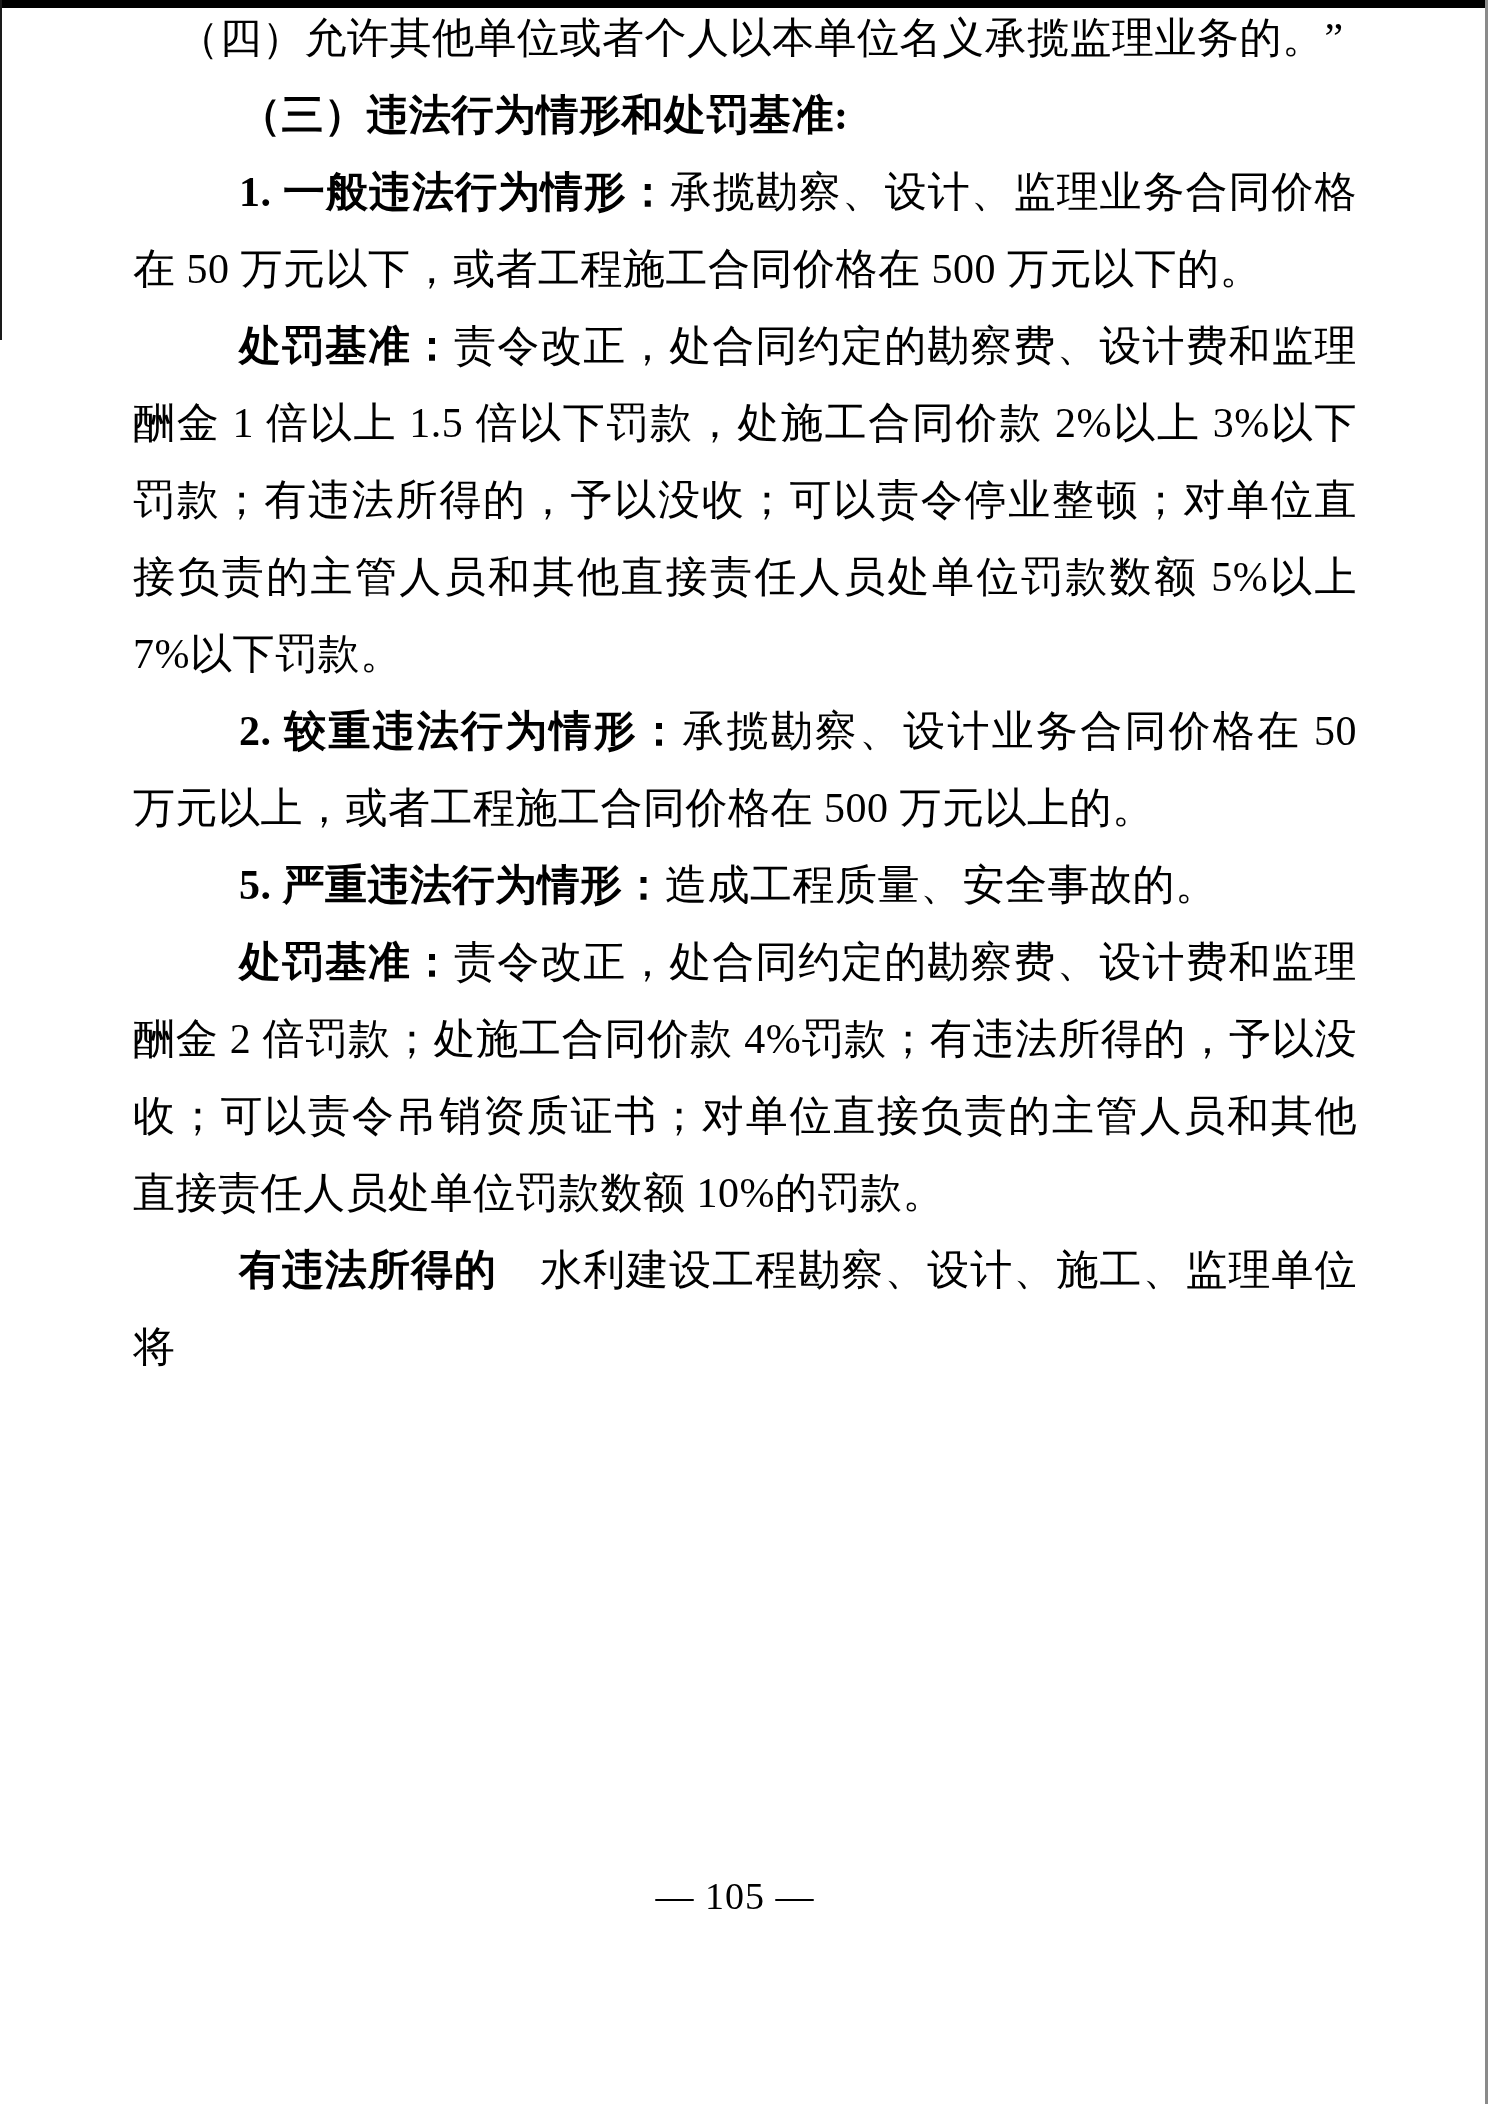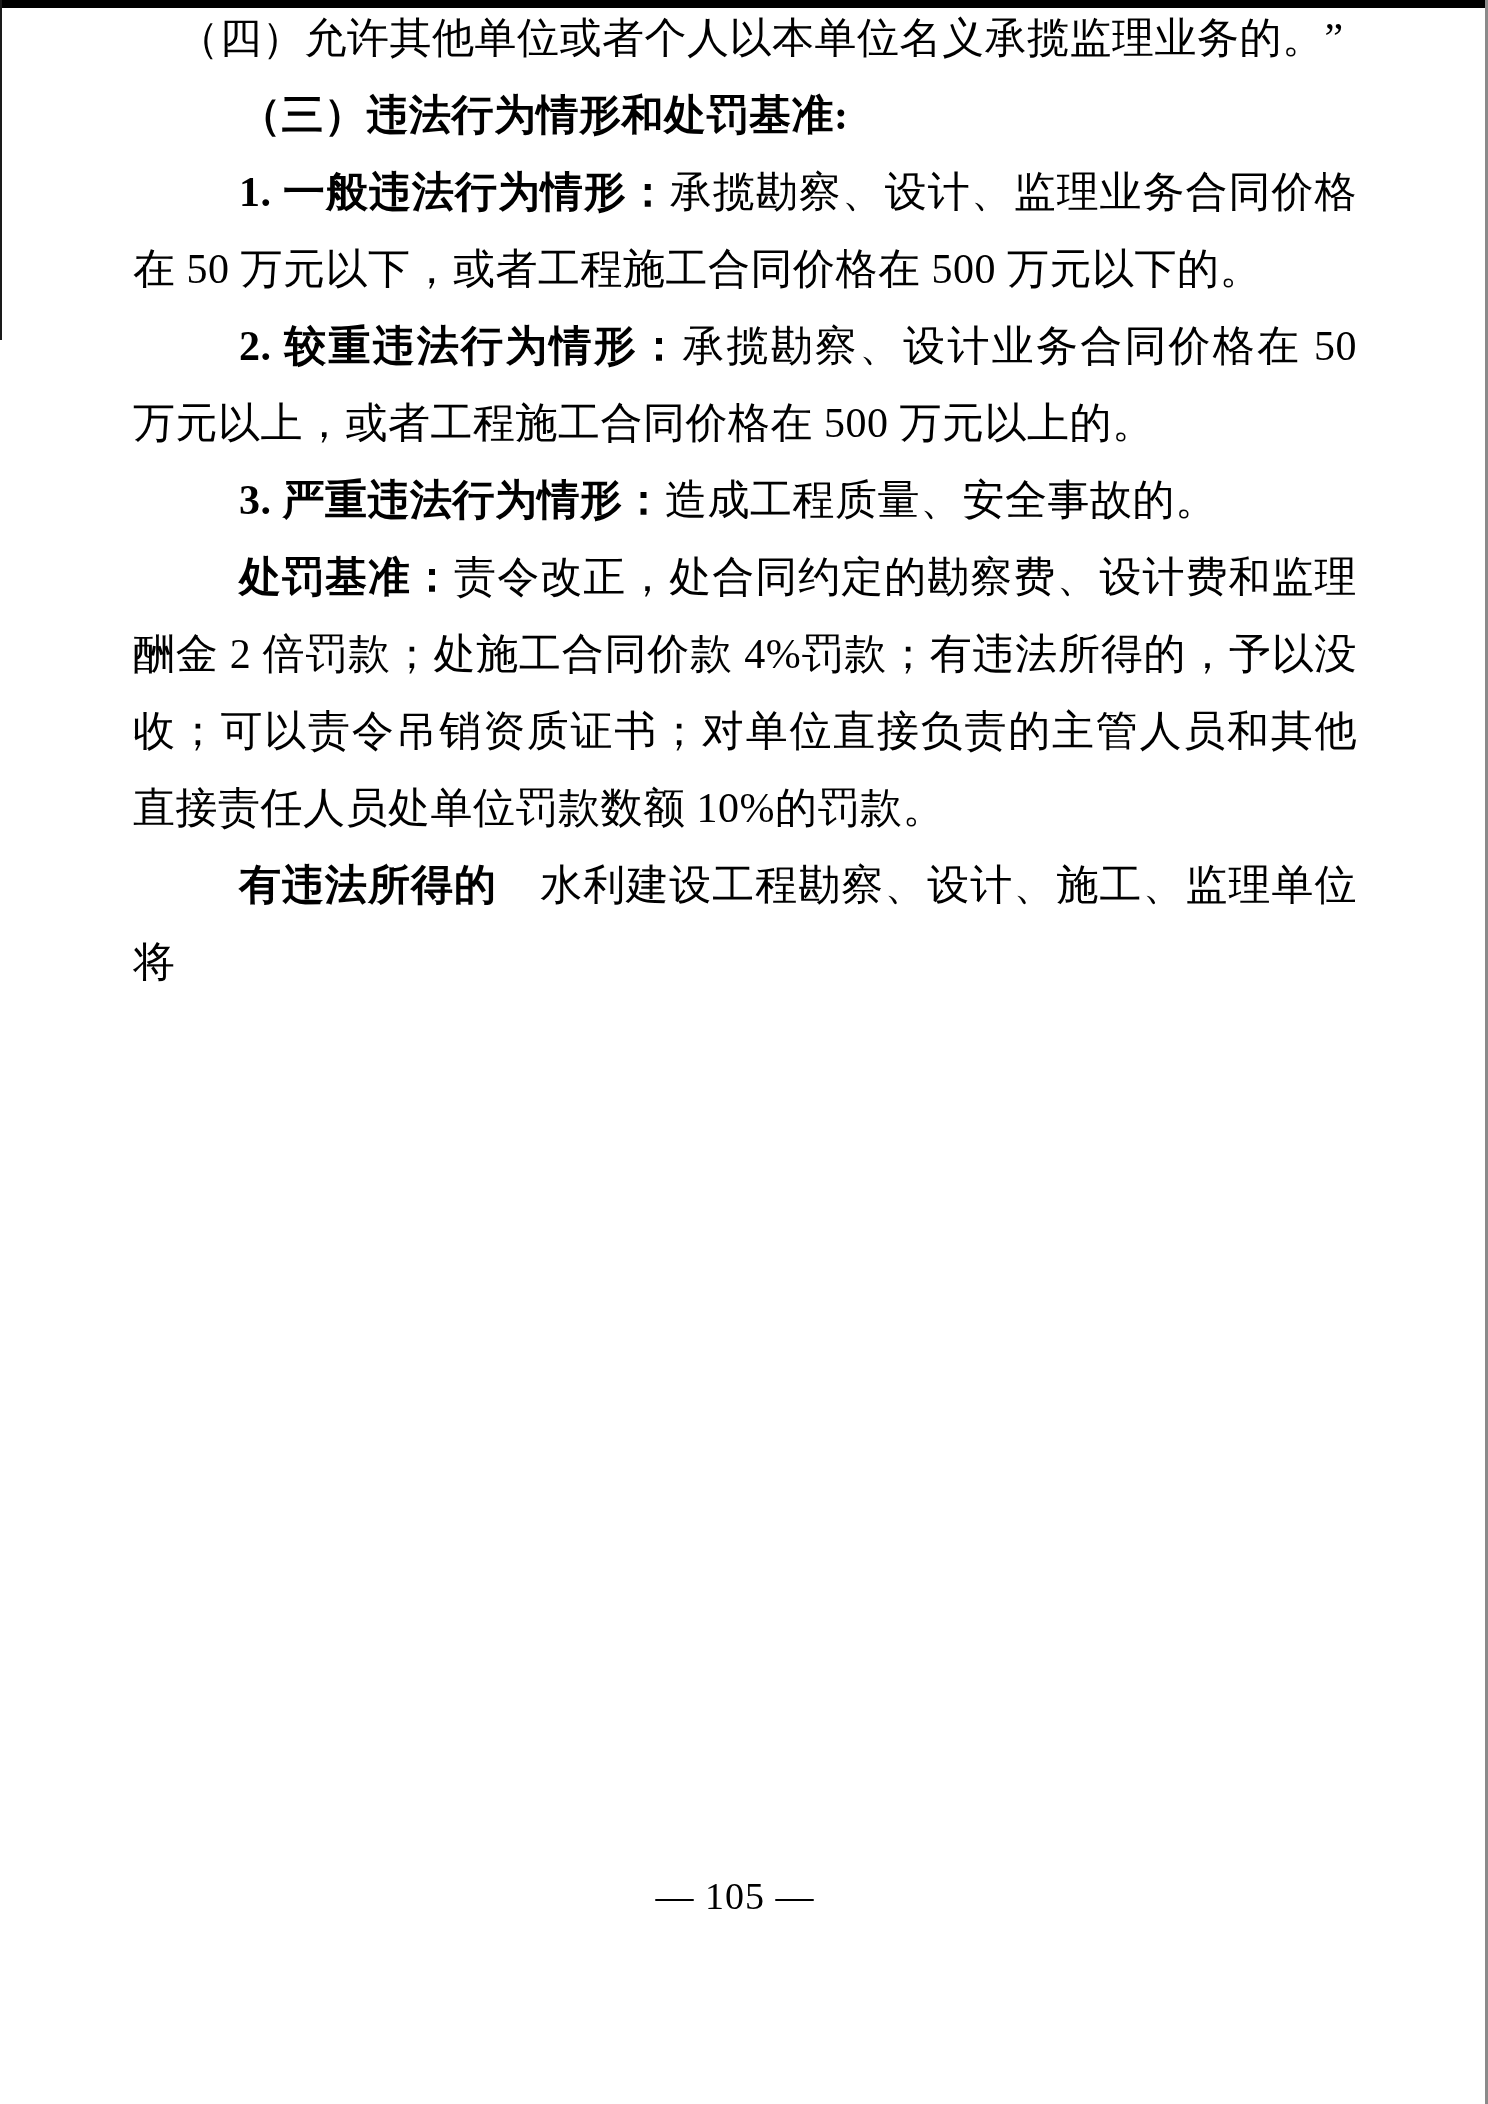--- a/index.html
+++ b/index.html
@@ -75,24 +75,25 @@
 <div class="scan-left-sliver"></div>
 <div class="scan-right-line"></div>
 
 <div class="page-body">
   <p class="para"><b class="lead"></b><span>（四）允许其他单位或者个人以本单位名义承揽监理业务的。”</span></p>
 
   <p class="para indent"><b class="lead">（三）违法行为情形和处罚基准:</b><span></span></p>
 
   <p class="para indent"><b class="lead">1. 一般违法行为情形：</b><span>承揽勘察、设计、监理业务合同价格在 50 万元以下，或者工程施工合同价格在 500 万元以下的。</span></p>
 
+  <p class="para indent"><b class="lead">处罚基准：</b><span>责令改正，处合同约定的勘察费、设计费和监理酬金 1 倍以上 1.5 倍以下罚款，处施工合同价款 2%以上 3%以下罚款；有违法所得的，予以没收；可以责令停业整顿；对单位直接负责的主管人员和其他直接责任人员处单位罚款数额 5%以上 7%以下罚款。</span></p>
 
   <p class="para indent"><b class="lead">2. 较重违法行为情形：</b><span>承揽勘察、设计业务合同价格在 50 万元以上，或者工程施工合同价格在 500 万元以上的。</span></p>
 
 
-  <p class="para indent"><b class="lead">3. 严重违法行为情形：</b><span>造成工程质量、安全事故的。</span></p>
+  <p class="para indent"><b class="lead">5. 严重违法行为情形：</b><span>造成工程质量、安全事故的。</span></p>
 
   <p class="para indent"><b class="lead">处罚基准：</b><span>责令改正，处合同约定的勘察费、设计费和监理酬金 2 倍罚款；处施工合同价款 4%罚款；有违法所得的，予以没收；可以责令吊销资质证书；对单位直接负责的主管人员和其他直接责任人员处单位罚款数额 10%的罚款。</span></p>
 
   <p class="para indent"><b class="lead">有违法所得的</b><span>　水利建设工程勘察、设计、施工、监理单位将</span></p>
 </div>
 
 <div class="footer">— 105 —</div>
 
 </body></html>

